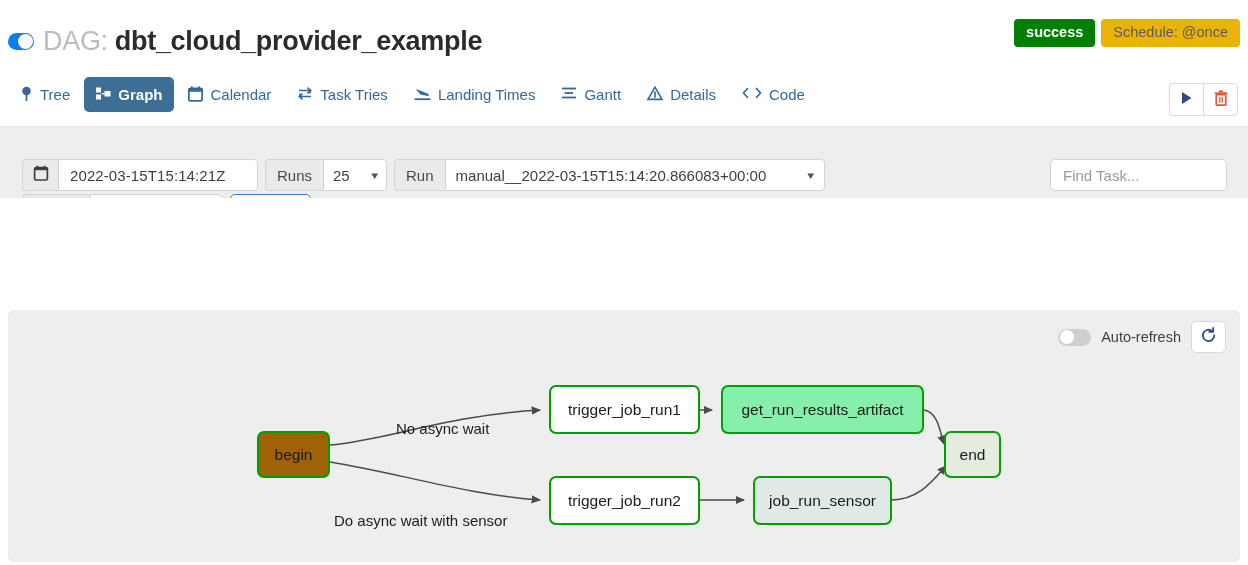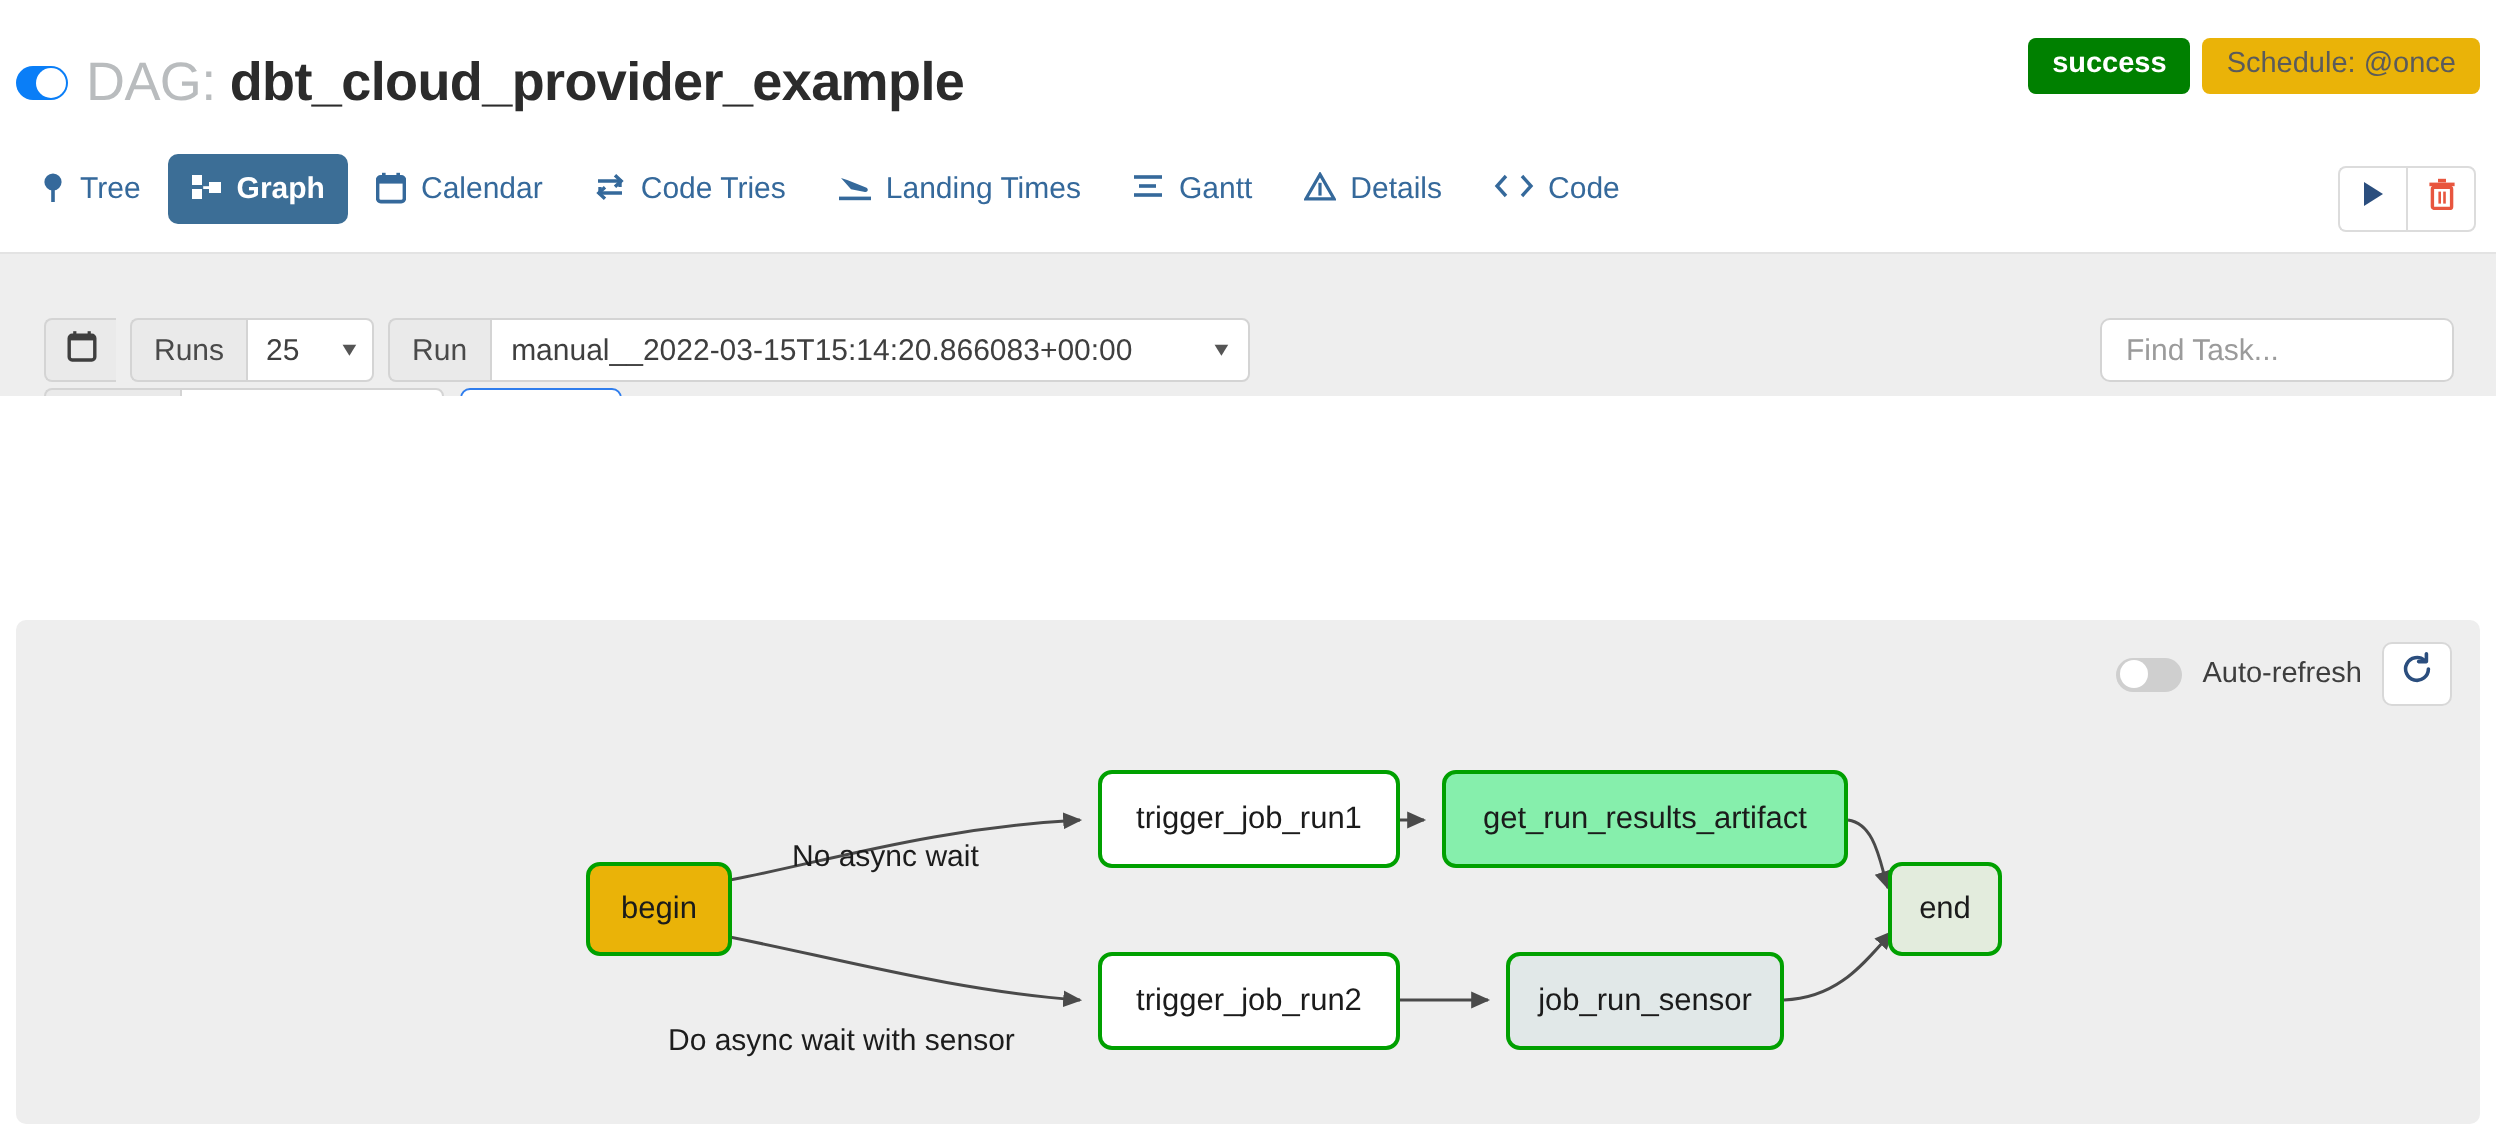--- a/index.html
+++ b/index.html
@@ -397,21 +397,21 @@
 
     <div class="tab">
       <span class="ic">
         <svg width="16" height="15" viewBox="0 0 16 15">
             <path d="M2 4.5 h11 v3" fill="none" stroke="#35699b" stroke-width="1.7"></path>
             <path d="M14 10.5 h-11 v-3" fill="none" stroke="#35699b" stroke-width="1.7"></path>
             <path d="M10.5 1.6 L13.6 4.5 L10.5 7.4" fill="none" stroke="#35699b" stroke-width="1.7"></path>
             <path d="M5.5 13.4 L2.4 10.5 L5.5 7.6" fill="none" stroke="#35699b" stroke-width="1.7"></path>
           </svg>
       </span>
-      <span>Code Tries</span>
+      <span>Task Tries</span>
     </div>
 
     <div class="tab">
       <span class="ic">
         <svg width="17" height="15" viewBox="0 0 17 15">
             <rect x="0.5" y="12.3" width="16" height="1.8" fill="#35699b"></rect>
             <path d="M1.5 3 L6.5 8.6 L13.5 10 C15 10.2 15.5 8.4 14 7.8 L4.6 4" fill="#35699b"></path>
           </svg>
       </span>
       <span>Landing Times</span>
@@ -477,20 +477,21 @@
   <div class="ctrl addon icon-btn-cal">
     <span>
       <svg width="16" height="17" viewBox="0 0 16 17">
           <rect x="1.6" y="2.6" width="12.8" height="12.4" rx="1.5" fill="none" stroke="#3f3f3f" stroke-width="1.7"></rect>
           <rect x="1.6" y="2.6" width="12.8" height="2.6" fill="#3f3f3f"></rect>
           <rect x="3.6" y="0.6" width="1.6" height="3" fill="#3f3f3f"></rect>
           <rect x="10.8" y="0.6" width="1.6" height="3" fill="#3f3f3f"></rect>
         </svg>
     </span>
   </div>
+  <div class="ctrl date-input">2022-03-15T15:14:21Z</div>
 
   <div class="ctrl addon addon-runs">Runs</div>
   <div class="ctrl sel-runs">
     <span>25</span>
     <span class="chev">▾</span>
   </div>
 
   <div class="ctrl addon addon-run">Run</div>
   <div class="ctrl sel-run">
     <span>manual__2022-03-15T15:14:20.866083+00:00</span>
@@ -555,21 +556,21 @@
       <g id="edge-group" fill="none" stroke="#4a4a4a" stroke-width="1.5" marker-end="url(#arrow)">
           <path d="M 322 135 C 380 130 440 105 532 100"></path>
           <path d="M 692 100 L 704 100"></path>
           <path d="M 916 100 C 930 102 932 122 936 134"></path>
           <path d="M 322 152 C 390 163 460 185 532 190"></path>
           <path d="M 692 190 L 736 190"></path>
           <path d="M 884 190 C 912 189 925 170 938 156"></path>
         </g>
     </svg>
     <div id="node-layer">
-        <div class="node" style="left: 249px; top: 121px; width: 73px; height: 47px; background: #eab308; border-color: rgb(0, 160, 0); margin-left: 36px;">begin</div>
+        <div class="node" style="left: 249px; top: 121px; width: 73px; height: 47px; background: #a16207; border-color: rgb(0, 160, 0);">begin</div>
         <div class="node" style="left: 541px; top: 75px; width: 151px; height: 49px; background: rgb(255, 255, 255); border-color: rgb(0, 160, 0);">trigger_job_run1</div>
         <div class="node" style="left: 713px; top: 75px; width: 203px; height: 49px; background: #86efac; border-color: rgb(0, 160, 0);">get_run_results_artifact</div>
         <div class="node" style="left: 541px; top: 166px; width: 151px; height: 49px; background: rgb(255, 255, 255); border-color: rgb(0, 160, 0);">trigger_job_run2</div>
         <div class="node" style="left: 745px; top: 166px; width: 139px; height: 49px; background: rgb(225, 232, 232); border-color: rgb(0, 160, 0);">job_run_sensor</div>
         <div class="node" style="left: 936px; top: 121px; width: 57px; height: 47px; background: rgb(227, 236, 221); border-color: rgb(0, 160, 0);">end</div>
       </div>
     <div id="edge-label-layer">
         <div class="edge-label" style="left: 388px; top: 110px;">No async wait</div>
         <div class="edge-label" style="left: 326px; top: 202px;">Do async wait with sensor</div>
       </div>

